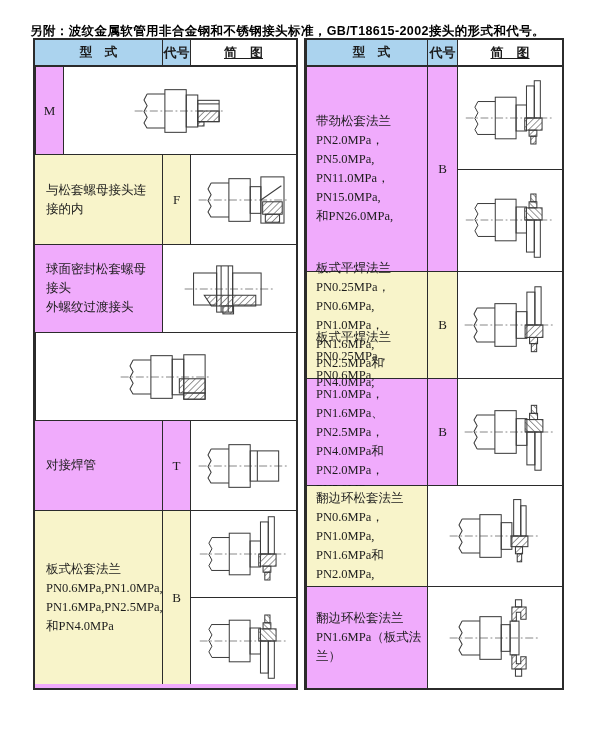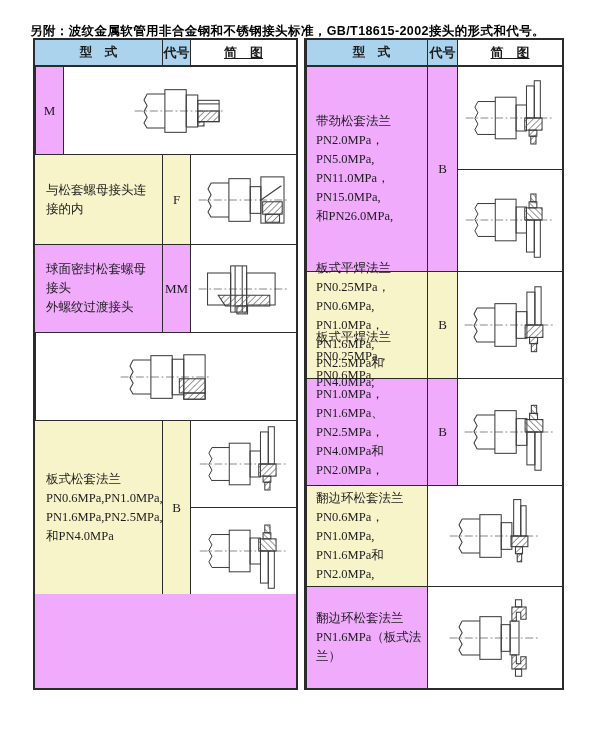--- a/index.html
+++ b/index.html
@@ -158,36 +158,44 @@
         <div class="c d">
           <svg class="dg" viewBox="0 0 110 90">
               <use href="#f-f"></use>
             </svg>
         </div>
       </div>
 
       <div class="tr h88">
         <div class="c t">球面密封松套螺母接头
 外螺纹过渡接头</div>
-        <div class="c k">MM</div>
         <div class="c d">
           <svg class="dg" viewBox="0 0 110 90">
               <use href="#f-mm"></use>
             </svg>
         </div>
       </div>
 
       <div class="tr h88 hl">
         <div class="c d">
           <svg class="dg" viewBox="0 0 110 90">
               <use href="#f-mf"></use>
             </svg>
         </div>
       </div>
 
+      <div class="tr h90">
+        <div class="c t">对接焊管</div>
+        <div class="c k">T</div>
+        <div class="c d">
+          <svg class="dg" viewBox="0 0 110 90">
+              <use href="#f-t"></use>
+            </svg>
+        </div>
+      </div>
 
       <div class="tr h179 hl">
         <div class="c t">板式松套法兰
 PN0.6MPa,PN1.0MPa,
 PN1.6MPa,PN2.5MPa,
 和PN4.0MPa</div>
         <div class="c k">B</div>
         <div class="c d split">
           <div class="sub">
             <svg class="dg" viewBox="0 0 110 90">

